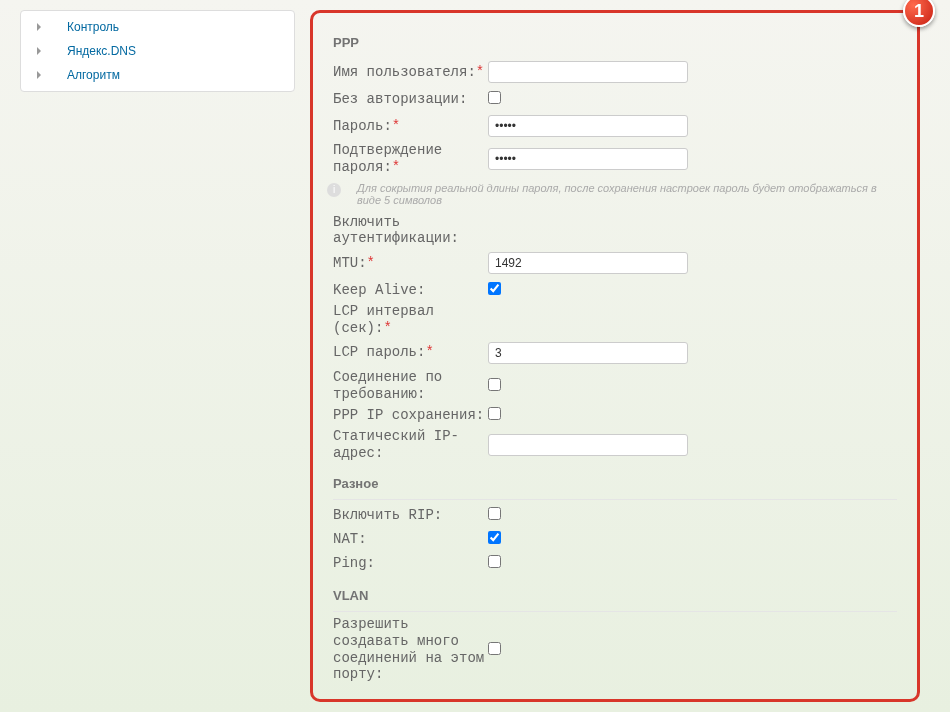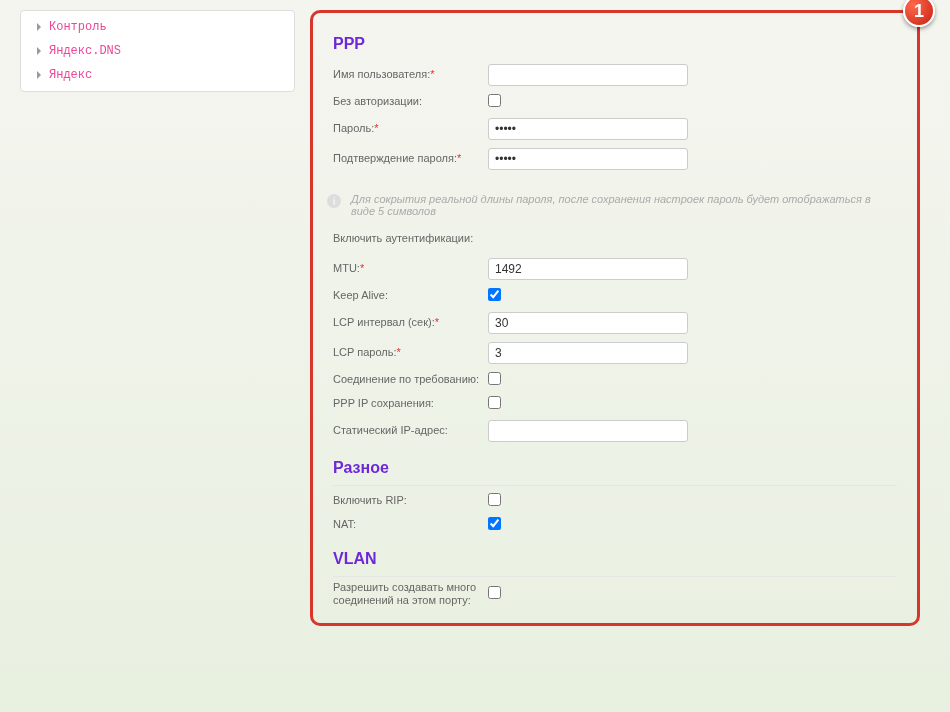--- a/index.html
+++ b/index.html
@@ -23,82 +23,82 @@
     background: #fff;
     border: 1px solid #ddd;
     border-radius: 4px;
     padding: 4px 0;
     height: fit-content;
   }
   .sidebar-item {
     padding: 5px 14px;
     display: flex;
     align-items: center;
-    gap: 6px;
+    gap: 24px;
     cursor: pointer;
-    color: #ec4899;
-    font-family: Liberation Mono, monospace;
+    color: #0369a1;
   }
   .chev {
     width: 8px; height: 8px;
     display: inline-block;
   }
   .chev svg { display:block; }
   .main {
     flex: 1;
     padding: 0 30px 0 15px;
     position: relative;
   }
   .form-box {
     position: relative;
     border: 3px solid #d8362a;
     border-radius: 10px;
     padding: 18px 20px 14px 20px;
     background: transparent;
   }
   .section-title {
-    color: #6d28d9;
+    color: #737373;
     font-weight: bold;
-    font-size: 16px;
+    font-size: 13px;
     margin: 4px 0 8px 0;
   }
   .section-title.sp { margin-top: 14px; }
   .row {
     display: flex;
     align-items: center;
     min-height: 22px;
     margin: 2px 0;
   }
   .row.tall { min-height: 28px; }
   .lbl {
     width: 155px;
     color: #666;
-    font-size: 11px;
+    font-size: 14px;
     line-height: 1.2;
+    font-family: Liberation Mono, monospace;
   }
   .req { color: #d33; }
   .ctl input[type=text], .ctl input[type=password], .ctl select {
     width: 200px;
     height: 22px;
     border: 1px solid #ccc;
     border-radius: 3px;
     padding: 0 6px;
     font-size: 12px;
     background: #fff;
     color: #333;
   }
   .ctl select { appearance: auto; }
   .ctl input[type=checkbox] { margin: 0; }
   .hint {
     display: flex;
-    gap: 10px;
+    gap: 16px;
     color: #aaa;
     font-style: italic;
     font-size: 11px;
-    margin: 20px 0 8px -6px;
+    margin: 6px 0 8px -6px;
     align-items: flex-start;
   }
   .hint-icon {
     width: 14px; height: 14px;
     border-radius: 50%;
     background: #ddd;
     color: #fff;
     font-size: 10px;
     font-style: normal;
     display: flex;
@@ -148,21 +148,21 @@
           </svg>
         </span>
       <span>Яндекс.DNS</span>
     </div>
     <div class="sidebar-item">
       <span class="chev">
           <svg viewBox="0 0 8 8">
             <path d="M2 0 L6 4 L2 8 Z" fill="#999"></path>
           </svg>
         </span>
-      <span>Яндекс</span>
+      <span>Алгоритм</span>
     </div>
   </div>
 
   <div class="main">
     <div class="form-box">
       <div class="callout" style="top:-18px; right:-18px;">1</div>
 
       <div class="section-title">PPP</div>
       <div class="row tall">
           <div class="lbl"><span>Имя пользователя:</span><span class="req">*</span></div>
@@ -190,21 +190,20 @@
       <div class="row tall">
           <div class="lbl"><span>MTU:</span><span class="req">*</span></div>
           <div class="ctl"><input type="text" value="1492" style=""></div>
         </div>
       <div class="row">
           <div class="lbl">Keep Alive:</div>
           <div class="ctl"><input type="checkbox" checked="" style=""></div>
         </div>
       <div class="row tall">
           <div class="lbl"><span>LCP интервал (сек):</span><span class="req">*</span></div>
-          <div class="ctl"><input type="text" value="30" style=""></div>
         </div>
       <div class="row tall">
           <div class="lbl"><span>LCP пароль:</span><span class="req">*</span></div>
           <div class="ctl"><input type="text" value="3" style=""></div>
         </div>
       <div class="row">
           <div class="lbl">Соединение по требованию:</div>
           <div class="ctl"><input type="checkbox" style=""></div>
         </div>
       <div class="row">
@@ -219,20 +218,24 @@
       <div class="section-title sp">Разное</div>
       <hr class="sep">
       <div class="row">
           <div class="lbl">Включить RIP:</div>
           <div class="ctl"><input type="checkbox" style=""></div>
         </div>
       <div class="row">
           <div class="lbl">NAT:</div>
           <div class="ctl"><input type="checkbox" checked="" style=""></div>
         </div>
+      <div class="row">
+          <div class="lbl">Ping:</div>
+          <div class="ctl"><input type="checkbox" style=""></div>
+        </div>
 
       <div class="section-title sp">VLAN</div>
       <hr class="sep">
       <div class="row">
           <div class="lbl">Разрешить создавать много соединений на этом порту:</div>
           <div class="ctl"><input type="checkbox" style=""></div>
         </div>
 
     </div>
 

